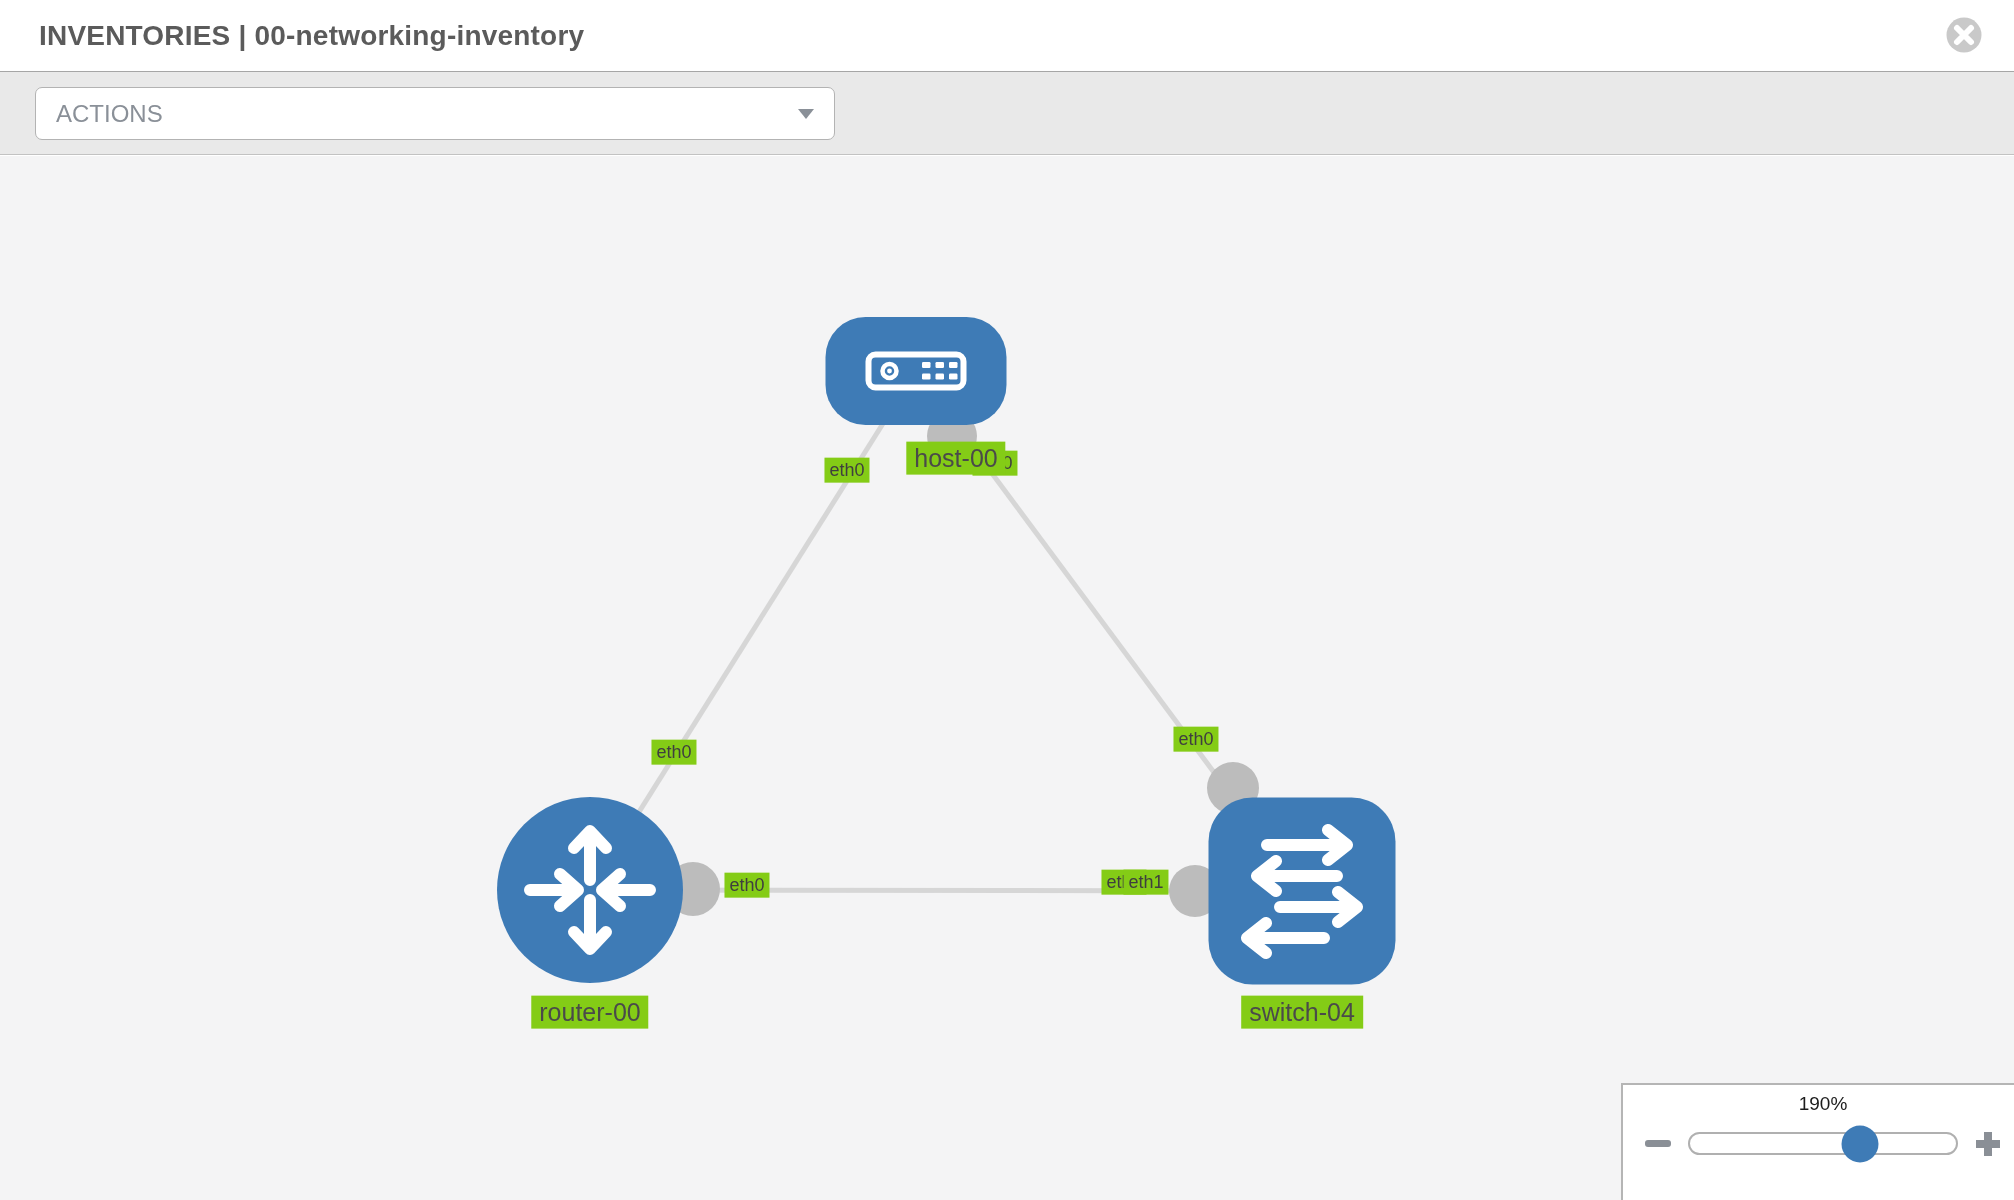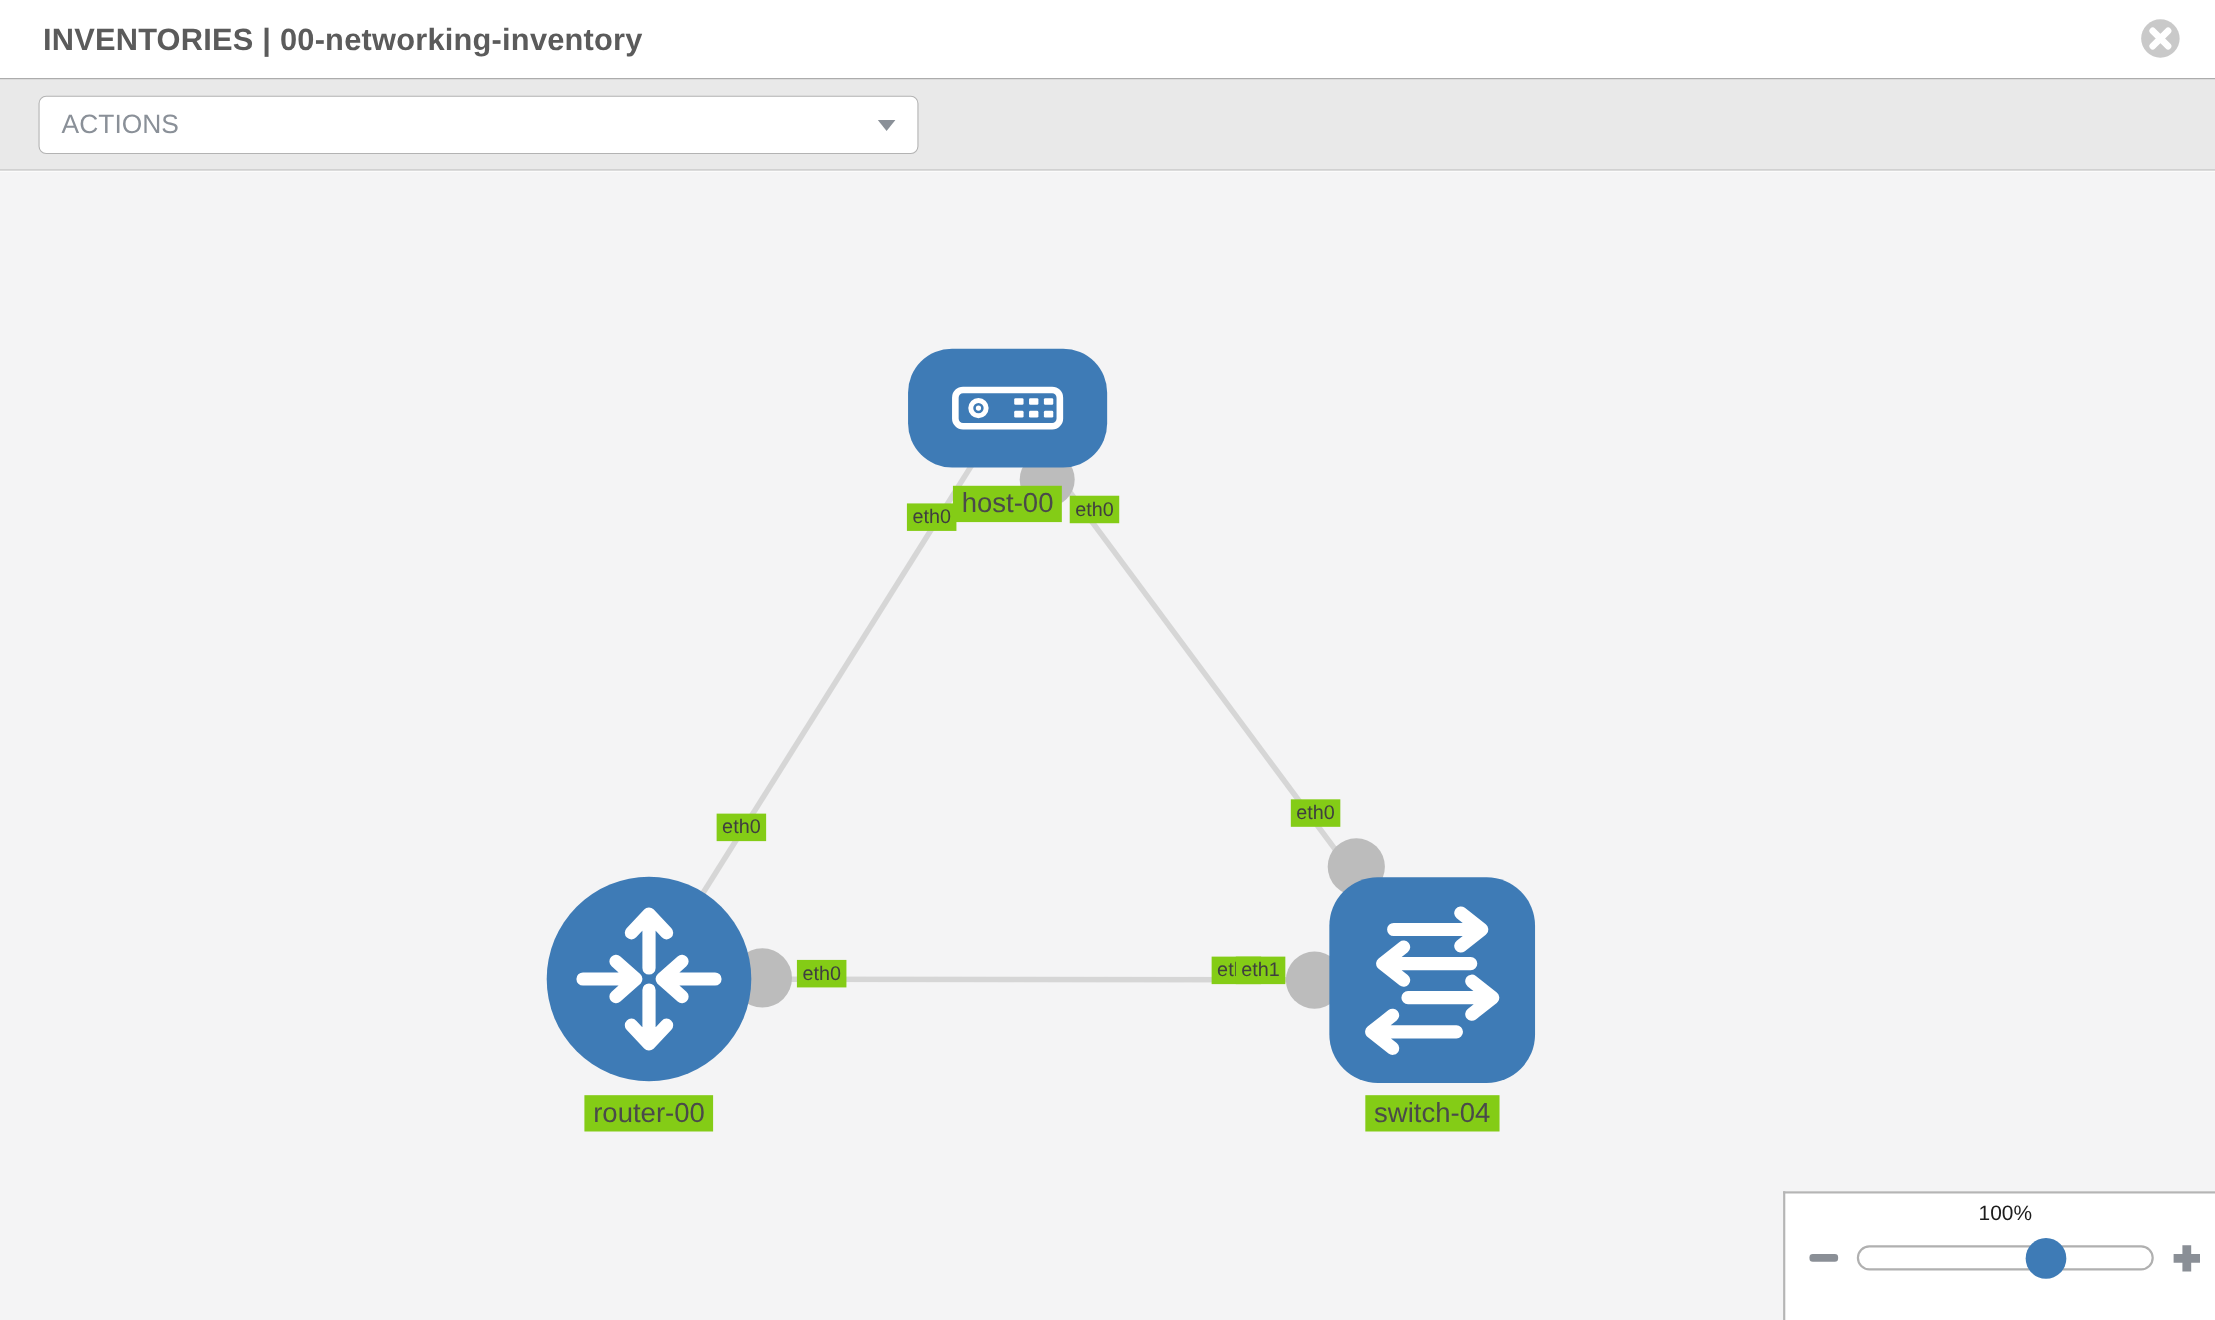--- a/index.html
+++ b/index.html
@@ -124,27 +124,27 @@
         <path d="M1267 689 L1342 689 M1328 674 L1347 689 L1328 704M1337 720 L1262 720 M1276 705 L1257 720 L1276 735M1280 751 L1352 751 M1338 736 L1357 751 L1338 766M1324 782 L1252 782 M1266 767 L1247 782 L1266 797" fill="none" stroke="#fff" stroke-width="12" stroke-linecap="round" stroke-linejoin="round"></path>
       </g>
     </svg>
     <div class="eth-label" style="left: 847px; top: 314px;">eth0</div>
     <div class="eth-label" style="left: 674px; top: 596px;">eth0</div>
     <div class="eth-label" style="left: 995px; top: 307px;">eth0</div>
     <div class="eth-label" style="left: 1196px; top: 583px;">eth0</div>
     <div class="eth-label" style="left: 747px; top: 729px;">eth0</div>
     <div class="eth-label" style="left: 1124px; top: 726px;">eth1</div>
     <div class="eth-label" style="left: 1146px; top: 726px;">eth1</div>
-    <div class="node-label" style="left: 916px; top: 302px;">host-00</div>
+    <div class="node-label" style="left: 956px; top: 302px;">host-00</div>
     <div class="node-label" style="left: 590px; top: 856px;">router-00</div>
     <div class="node-label" style="left: 1302px; top: 856px;">switch-04</div>
   </div>
 
 <div class="zoom-panel">
-  <div class="zoom-level">100%</div>
+  <div class="zoom-level">190%</div>
   <div class="zoom-minus"></div>
   <div class="zoom-track">
     <div class="zoom-handle" id="zoom-handle" style="left: 64%;"></div>
   </div>
   <svg class="zoom-plus" viewBox="0 0 30 30">
     <path d="M15 3 V27 M3 15 H27" stroke="#8a8f96" stroke-width="8" stroke-linecap="butt"></path>
   </svg>
 </div>
 
 </body></html>

